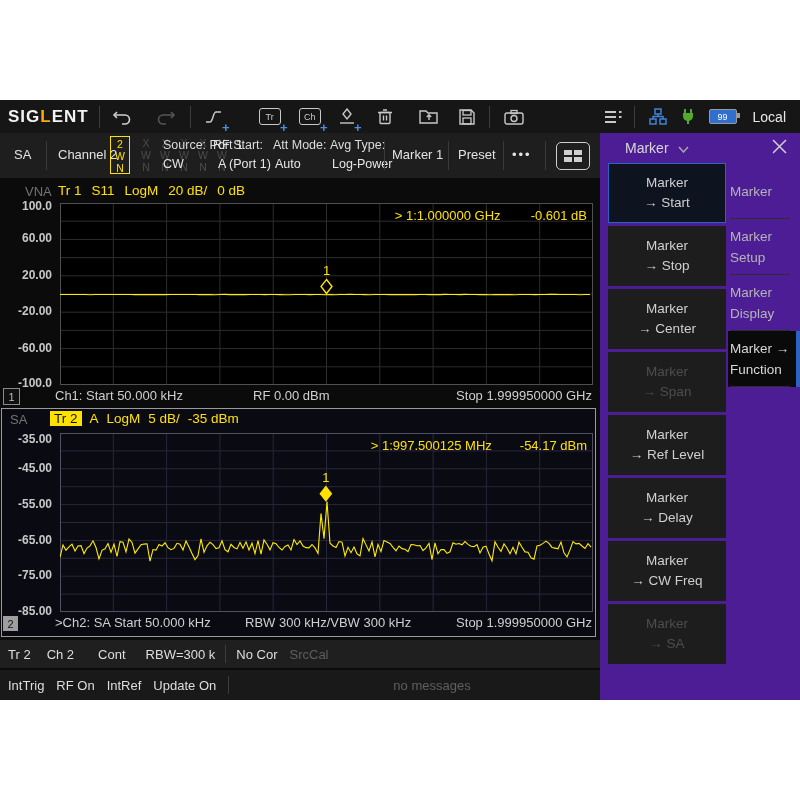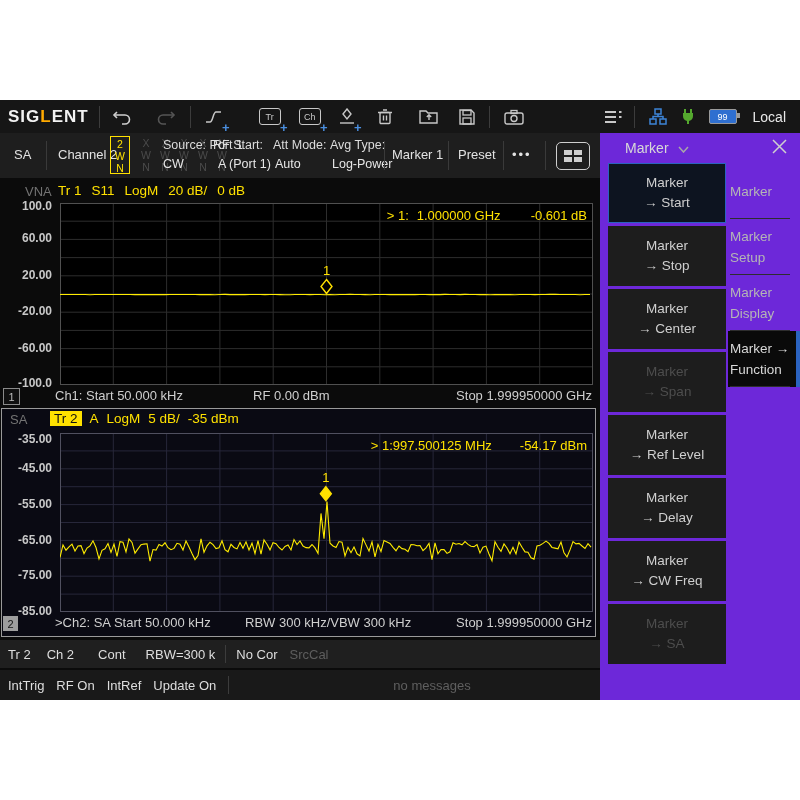--- a/index.html
+++ b/index.html
@@ -39,21 +39,21 @@
   .ttl{position:absolute;display:flex;gap:10px;color:#ffe100;font-size:13.5px;}
   .tr2chip{background:#ffe100;color:#111;padding:0 4px;}
   .foot{position:absolute;width:600px;height:18px;color:#cfcfcf;font-size:13px;}
   .badge1{position:absolute;left:3px;top:0;width:15px;height:15px;border:1px solid #8a8a8a;color:#bdbdbd;font-size:11px;display:flex;align-items:center;justify-content:center;background:#101010;}
   .badge2{position:absolute;left:3px;top:1px;width:15px;height:15px;background:#9e9e9e;color:#151515;font-size:11px;display:flex;align-items:center;justify-content:center;}
   .sabox{position:absolute;left:1px;top:308px;width:595px;height:229px;border:1px solid #9a9a9a;box-sizing:border-box;background:#0a0a13;}
   .vnabg{position:absolute;left:60px;top:103px;width:533px;height:182px;background:#000;}
   .sabg{position:absolute;left:60px;top:333px;width:533px;height:179px;background:#0a0a13;}
 
   
-  .panel{position:absolute;left:600px;top:33px;width:200px;height:567px;background:#6d28d9;}
+  .panel{position:absolute;left:600px;top:33px;width:200px;height:567px;background:#4c1d95;}
   .panel-head{position:absolute;left:0;top:0;width:200px;height:30px;display:flex;align-items:center;}
   .panel-title{color:#d8d8d8;font-size:14px;margin-left:25px;}
   .chev{margin-left:9px;}
   .closex{margin-left:auto;margin-right:13px;cursor:pointer;}
   .mbtn{position:absolute;left:8px;width:118px;height:60px;background:#1d1d1d;color:#cfcfcf;font-size:13.5px;display:flex;flex-direction:column;align-items:center;justify-content:center;line-height:20px;box-sizing:border-box;text-align:center;}
   .mbtn.sel{background:#0d1420;border:1px solid #2b63c0;}
   .mbtn.dis{color:#4d4d4d;}
   .mtab{position:absolute;left:128px;width:72px;height:56px;color:#b5b5b5;font-size:13.5px;line-height:21px;display:flex;align-items:center;box-sizing:border-box;padding-left:2px;}
   .mtab .sep{position:absolute;left:2px;bottom:0;width:60px;height:1px;background:#2e2e2e;}
   .mtab.act{background:#0a0a0a;color:#d8d8d8;}
@@ -270,21 +270,21 @@
           <line x1="0" y1="182" x2="533" y2="182" stroke="#2d2d2d"></line>
           <rect x="0.5" y="0.5" width="532" height="181" fill="none" stroke="#505050"></rect>
           <polyline points="0.0,91.54 5.0,91.54 10.0,91.51 15.0,91.52 20.0,91.44 25.0,91.53 30.0,91.68 35.0,91.54 40.0,91.51 45.0,91.56 50.0,91.55 55.0,91.44 60.0,91.57 65.0,91.49 70.0,91.49 75.0,91.65 80.0,91.65 85.0,91.62 90.0,91.58 95.0,91.59 100.0,91.52 105.0,91.67 110.0,91.52 115.0,91.52 120.0,91.57 125.0,91.44 130.0,91.45 135.0,91.46 140.0,91.61 145.0,91.51 150.0,91.63 155.0,91.69 160.0,91.47 165.0,91.39 170.0,91.61 175.0,91.66 180.0,91.47 185.0,91.60 190.0,91.53 195.0,91.52 200.0,91.44 205.0,91.66 210.0,91.44 215.0,91.44 220.0,91.58 225.0,91.70 230.0,91.68 235.0,91.44 240.0,91.55 245.0,91.54 250.0,91.62 255.0,91.55 260.0,91.47 265.0,91.68 270.0,91.50 275.0,91.69 280.0,91.56 285.0,91.50 290.0,91.39 295.0,91.57 300.0,91.56 305.0,91.59 310.0,91.69 315.0,91.47 320.0,91.57 325.0,91.46 330.0,91.61 335.0,91.53 340.0,91.60 345.0,91.44 350.0,91.66 355.0,91.67 360.0,91.51 365.0,91.51 370.0,91.67 375.0,91.59 380.0,91.59 385.0,91.41 390.0,91.43 395.0,91.51 400.0,91.58 405.0,91.41 410.0,91.52 415.0,91.57 420.0,91.61 425.0,91.54 430.0,91.70 435.0,91.43 440.0,91.61 445.0,91.58 450.0,91.67 455.0,91.68 460.0,91.47 465.0,91.53 470.0,91.54 475.0,91.67 480.0,91.53 485.0,91.51 490.0,91.42 495.0,91.40 500.0,91.52 505.0,91.51 510.0,91.52 515.0,91.55 520.0,91.68 525.0,91.50 530.0,91.50" fill="none" stroke="#ffec00" stroke-width="1.1"></polyline>
           <polygon points="-8,86 -8,96 0,91" fill="#ffe100"></polygon>
           <polygon points="541,86 541,96 533,91" fill="#ffe100"></polygon>
           <polygon points="266.50000000000006,76.54691000000001 272.00000000000006,83.54691000000001 266.50000000000006,90.54691000000001 261.00000000000006,83.54691000000001" fill="#000" stroke="#ffe100" stroke-width="1.4"></polygon>
           <text x="266.50000000000006" y="71.54691000000001" fill="#ffe100" font-size="13" text-anchor="middle">1</text>
         </svg>
     <div class="readout" style="top:5px;right:6px">
       <span>&gt; 1:</span>
-      <span style="margin-left:8px">1.000000 GHz</span>
+      <span style="margin-left:0">1.000000 GHz</span>
       <span style="margin-left:30px">-0.601 dB</span>
     </div>
   </div>
   <div class="foot" style="left:0;top:288px">
     <span class="badge1">1</span>
     <span class="abs" style="left:55px">Ch1: Start 50.000 kHz</span>
     <span class="abs" style="left:253px">RF 0.00 dBm</span>
     <span class="abs" style="right:8px">Stop 1.999950000 GHz</span>
   </div>
 

